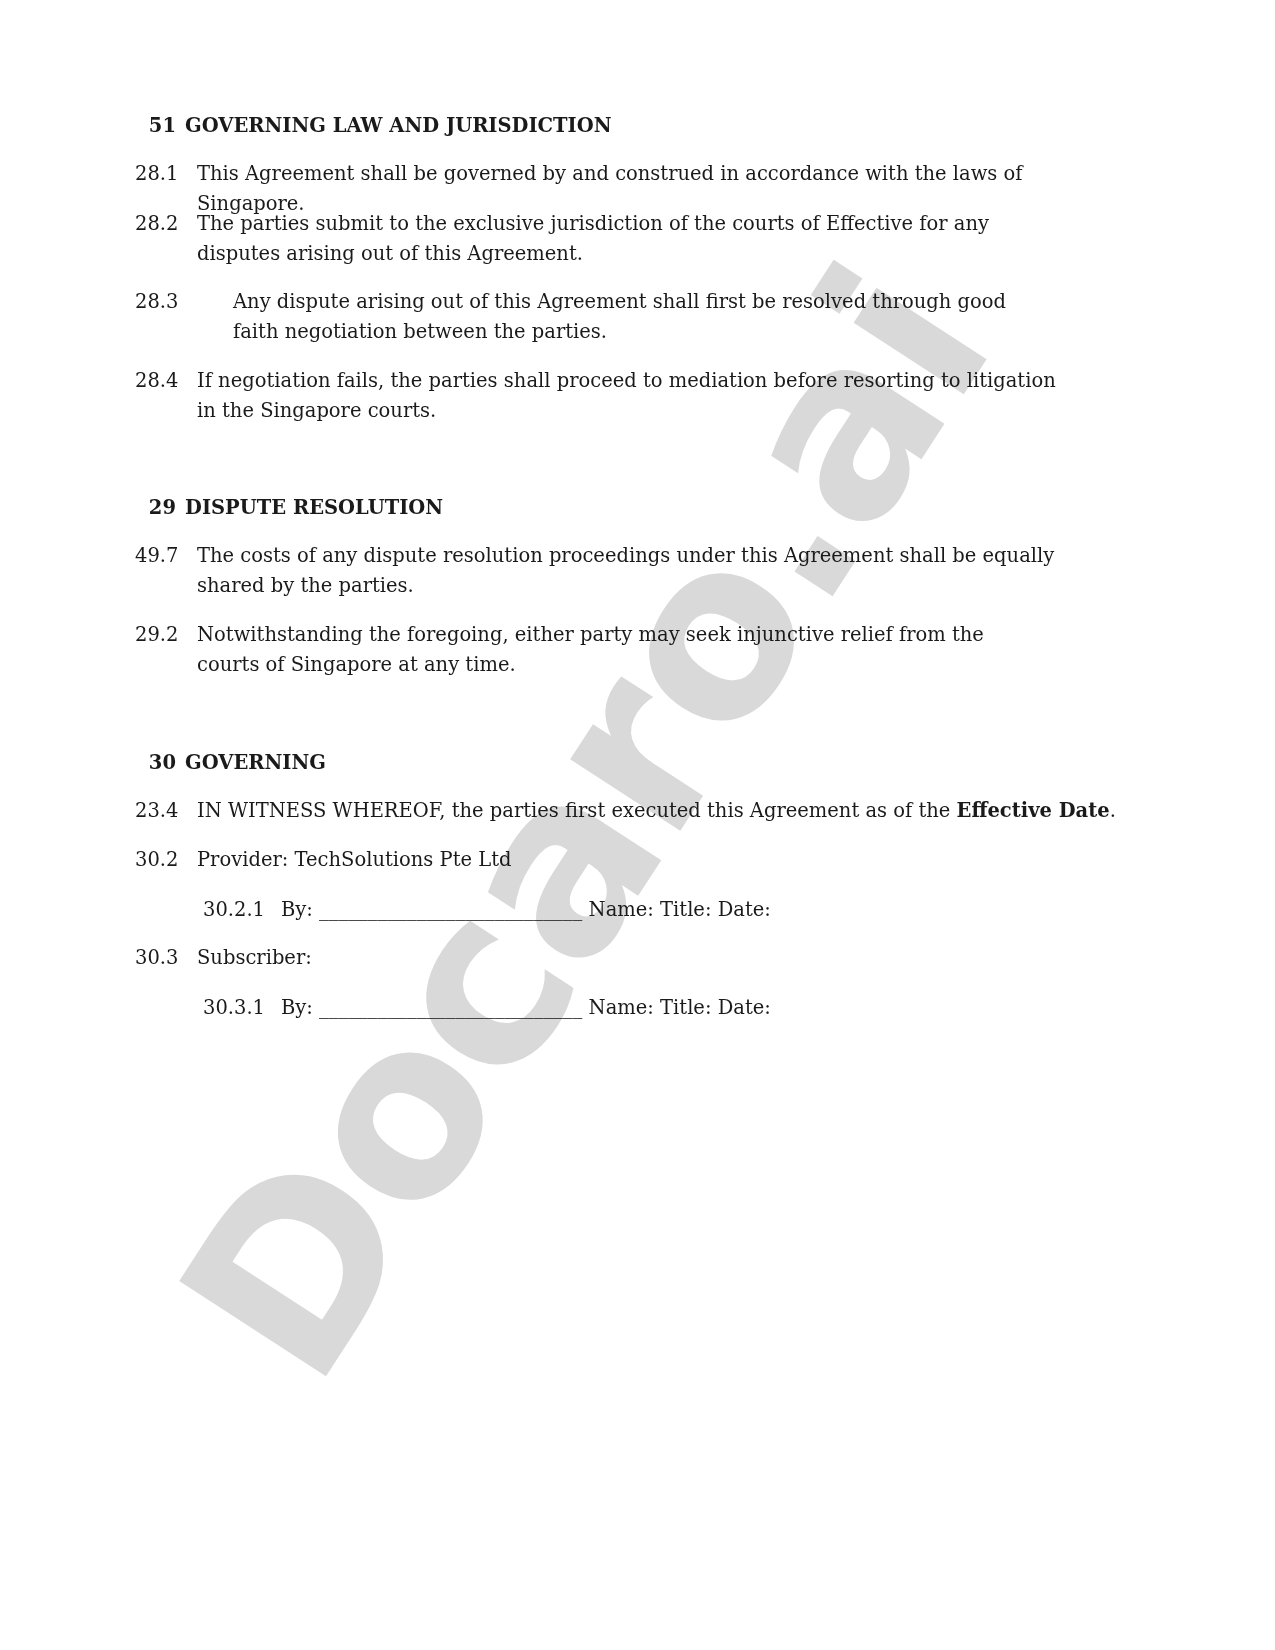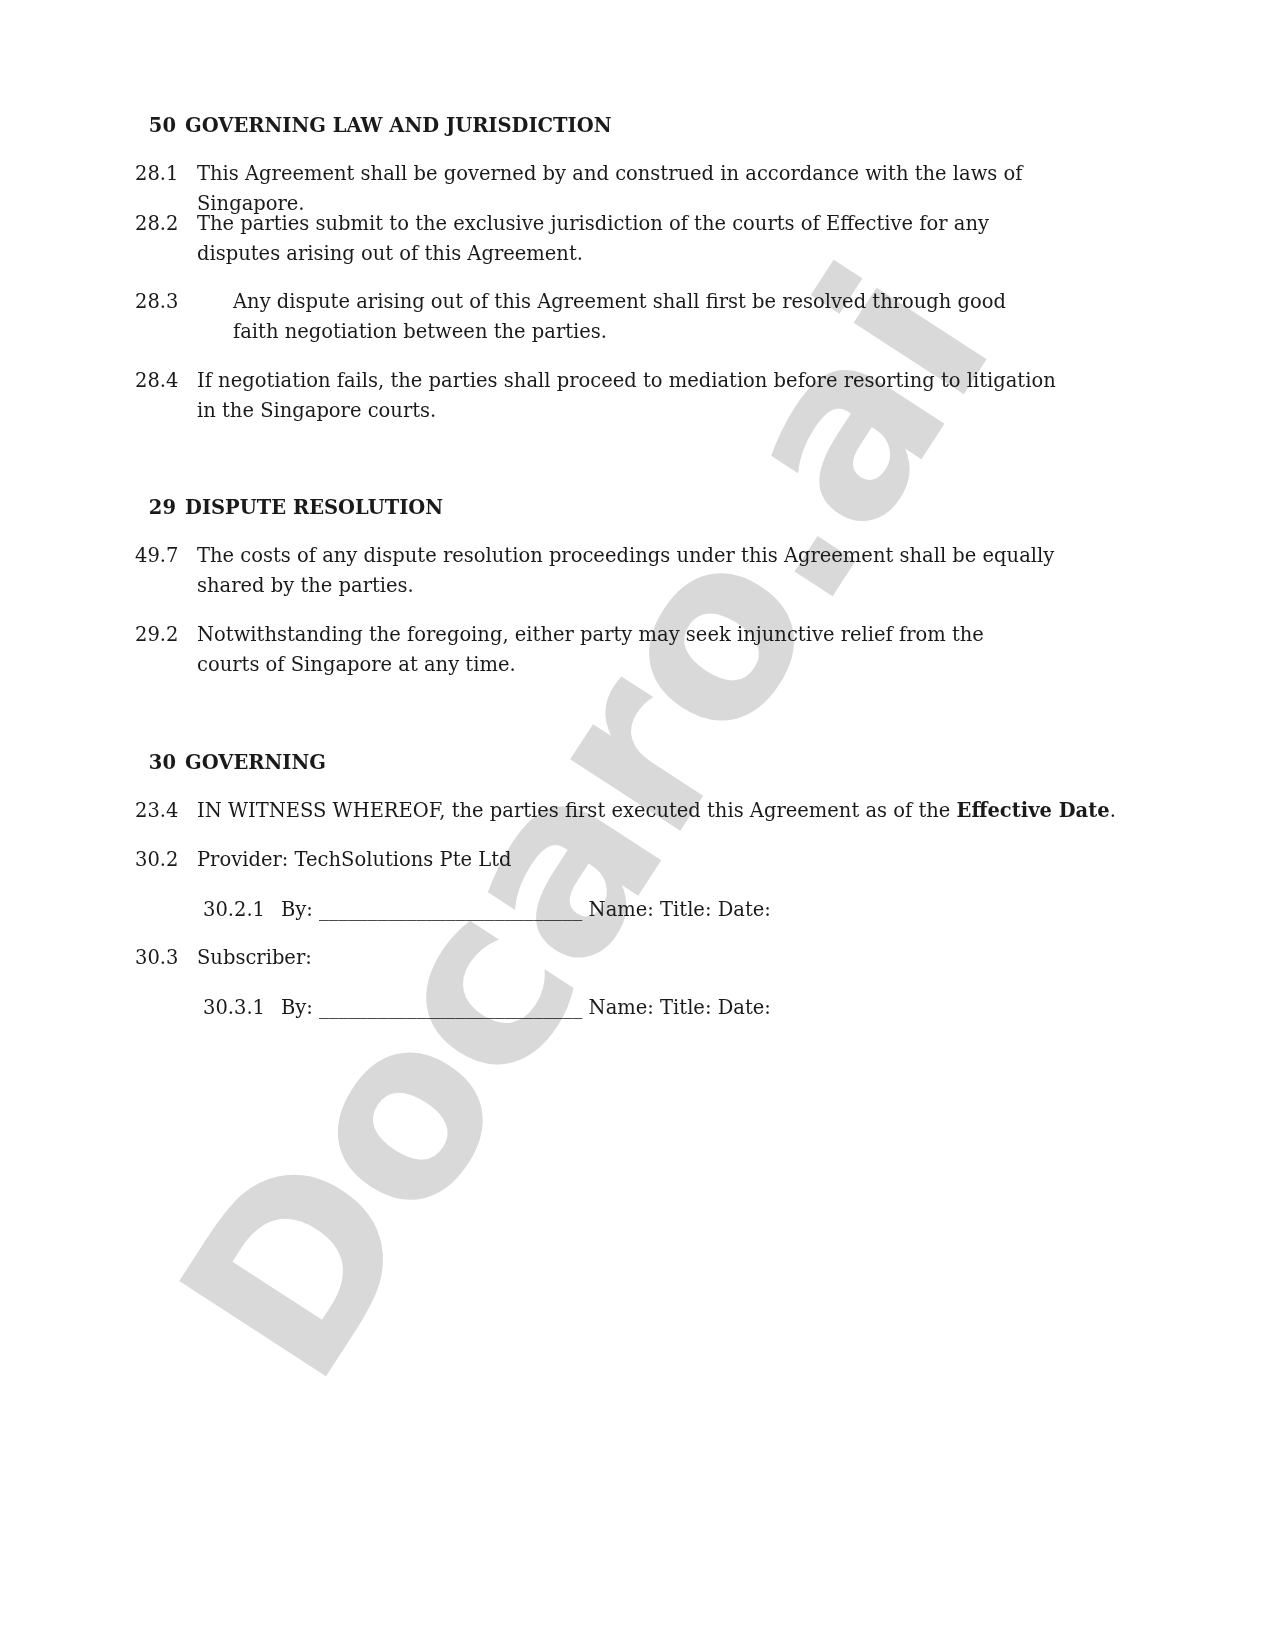--- a/index.html
+++ b/index.html
@@ -31,21 +31,21 @@
     b { font-weight: bold; }
   </style>
 </head>
 <body>
 
 <div class="watermark">Docaro.ai</div>
 
 <div class="page">
 
   <div class="heading" style="top:114px;">
-    <span class="num">50</span>
+    <span class="num">51</span>
     <span class="title">GOVERNING LAW AND JURISDICTION</span>
   </div>
 
   <div class="clause" style="top:159px;">
     <span class="num">28.1</span>
     <span class="text">This Agreement shall be governed by and construed in accordance with the laws of Singapore.</span>
   </div>
   <div class="clause" style="top:209px;">
     <span class="num">28.2</span>
     <span class="text" style="width:840px;">The parties submit to the exclusive jurisdiction of the courts of Effective for any disputes arising out of this Agreement.</span>

